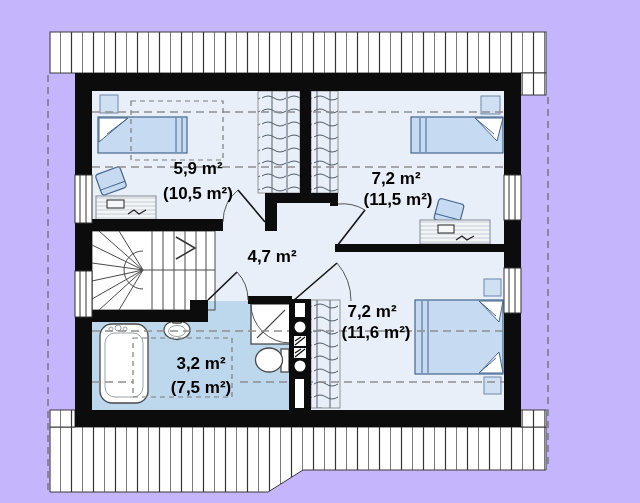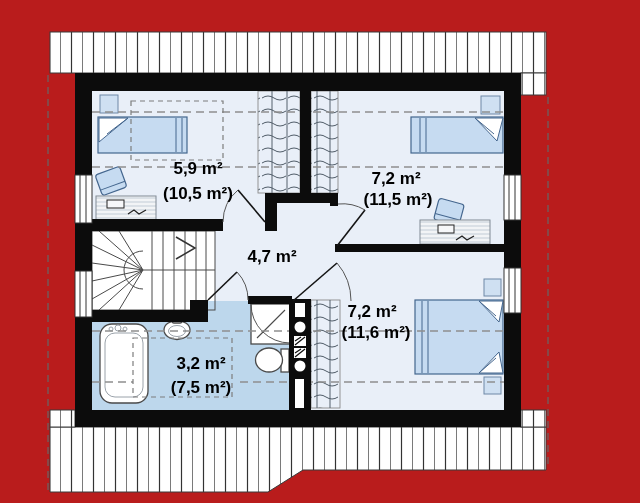--- a/index.html
+++ b/index.html
@@ -1,16 +1,16 @@
 <!DOCTYPE html>
 <html style="--wall: #0c0c0c; --room-floor: #e9eff8; --bathroom-floor: #bdd7ec; --furniture-fill: #c6dbf1; --furniture-stroke: #44668e; --label-text: #000000;"><head>
 <meta charset="utf-8">
 <style>
   html,body{margin:0;padding:0;background:#fff;}
-  #stage{width:640px;height:503px;position:relative;background:#b91c1c;overflow:hidden;}
+  #stage{width:640px;height:503px;position:relative;background:#c4b5fd;overflow:hidden;}
   svg{display:block;}
   .wall{fill:var(--wall,#0c0c0c);}
   .floor{fill:var(--room-floor,#e9eff8);}
   .bathfloor{fill:var(--bathroom-floor,#bdd7ec);}
   .stairfloor{fill:#ffffff;}
   .furn{fill:var(--furniture-fill,#c6dbf1);stroke:var(--furniture-stroke,#44668e);stroke-width:1.2;}
   .pillow{fill:#ffffff;stroke:var(--furniture-stroke,#44668e);stroke-width:1;}
   .night{fill:#cfe0f2;stroke:#6e88a6;stroke-width:1;}
   .desk{fill:url(#grain);stroke:#808a94;stroke-width:1;}
   .fix{fill:#ffffff;stroke:#4a4a4a;stroke-width:1.3;}

